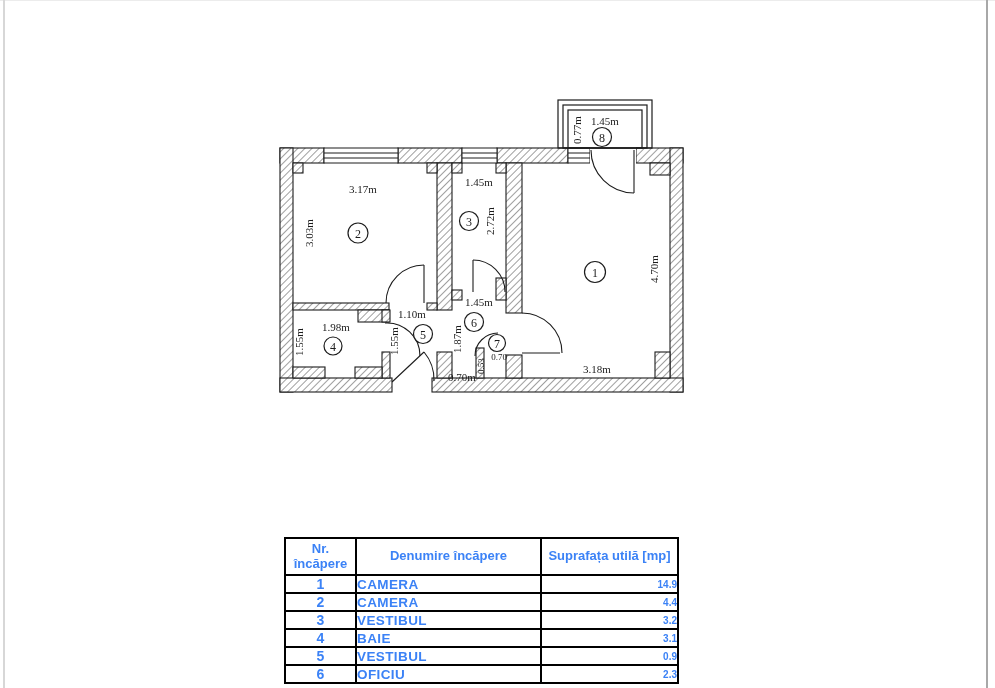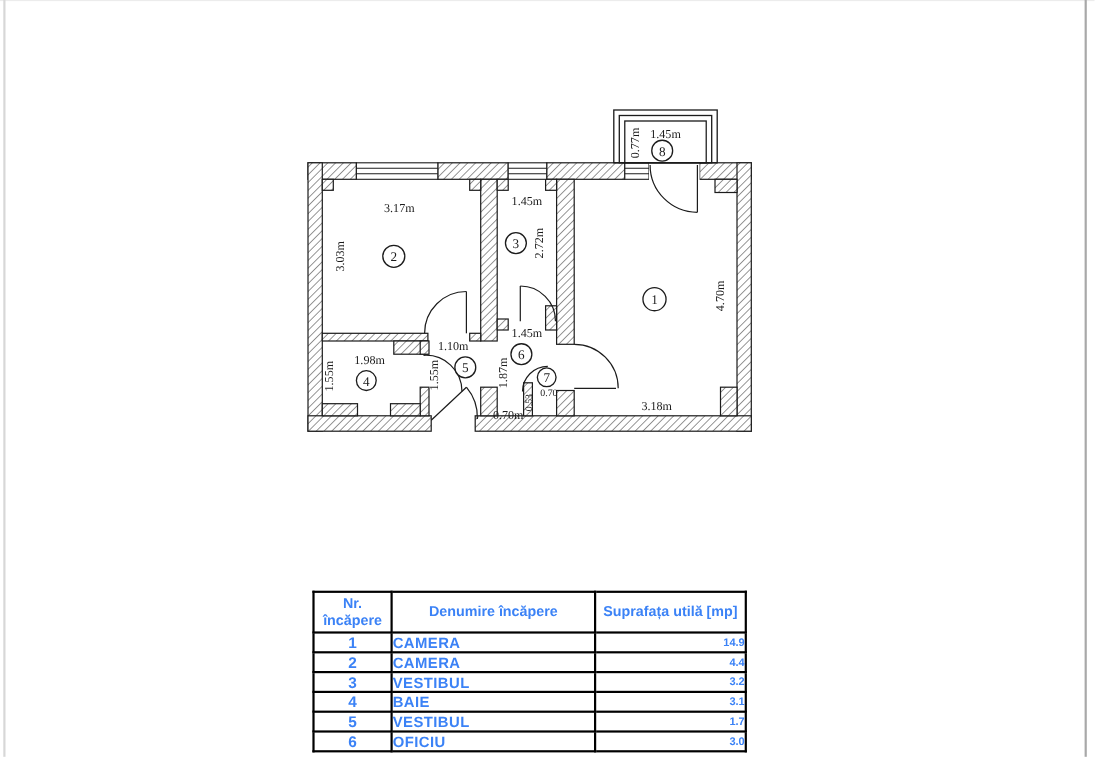--- a/index.html
+++ b/index.html
@@ -239,21 +239,21 @@
       <td class="c-area">3.2</td>
     </tr>
     <tr>
       <td class="c-nr">4</td>
       <td class="c-name">BAIE</td>
       <td class="c-area">3.1</td>
     </tr>
     <tr>
       <td class="c-nr">5</td>
       <td class="c-name">VESTIBUL</td>
-      <td class="c-area">1.7</td>
+      <td class="c-area">0.9</td>
     </tr>
     <tr>
       <td class="c-nr">6</td>
       <td class="c-name">OFICIU</td>
-      <td class="c-area">3.0</td>
+      <td class="c-area">2.3</td>
     </tr>
   </tbody>
 </table>
 
 </body></html>

